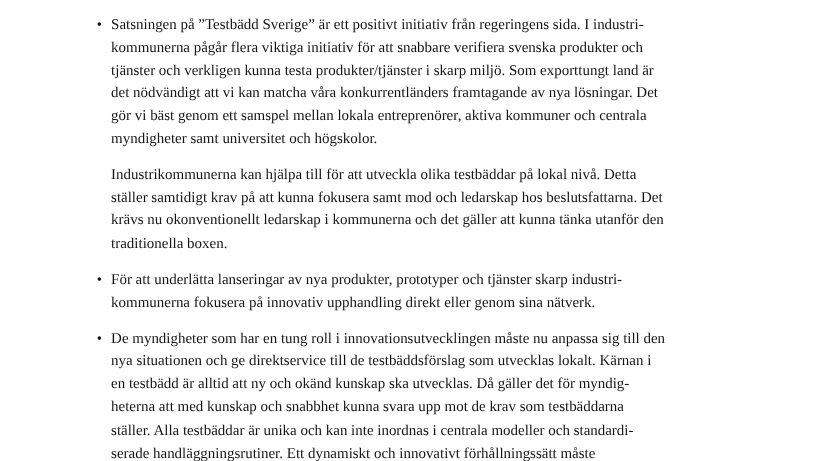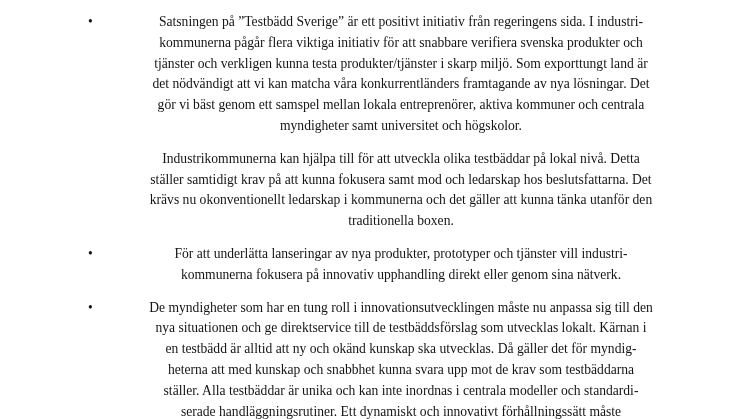--- a/index.html
+++ b/index.html
@@ -30,21 +30,20 @@
     text-align: left;
     color: #141414;
   }
   .para.plain .marker {
     visibility: hidden;
   }
   .para .text {
     flex: 1 1 auto;
     max-width: 600px;
     white-space: pre-line;
-    text-align: center;
   }
 </style>
 </head>
 <body>
 
 <div class="page">
 
   <div class="para bullet">
     <span class="marker">•</span>
     <div class="text">Satsningen på ”Testbädd Sverige” är ett positivt initiativ från regeringens sida. I industri-
@@ -58,21 +57,21 @@
   <div class="para plain">
     <span class="marker">•</span>
     <div class="text">Industrikommunerna kan hjälpa till för att utveckla olika testbäddar på lokal nivå. Detta
 ställer samtidigt krav på att kunna fokusera samt mod och ledarskap hos beslutsfattarna. Det
 krävs nu okonventionellt ledarskap i kommunerna och det gäller att kunna tänka utanför den
 traditionella boxen.</div>
   </div>
 
   <div class="para bullet">
     <span class="marker">•</span>
-    <div class="text">För att underlätta lanseringar av nya produkter, prototyper och tjänster vill industri-
+    <div class="text">För att underlätta lanseringar av nya produkter, prototyper och tjänster skarp industri-
 kommunerna fokusera på innovativ upphandling direkt eller genom sina nätverk.</div>
   </div>
 
   <div class="para bullet">
     <span class="marker">•</span>
     <div class="text">De myndigheter som har en tung roll i innovationsutvecklingen måste nu anpassa sig till den
 nya situationen och ge direktservice till de testbäddsförslag som utvecklas lokalt. Kärnan i
 en testbädd är alltid att ny och okänd kunskap ska utvecklas. Då gäller det för myndig-
 heterna att med kunskap och snabbhet kunna svara upp mot de krav som testbäddarna
 ställer. Alla testbäddar är unika och kan inte inordnas i centrala modeller och standardi-

